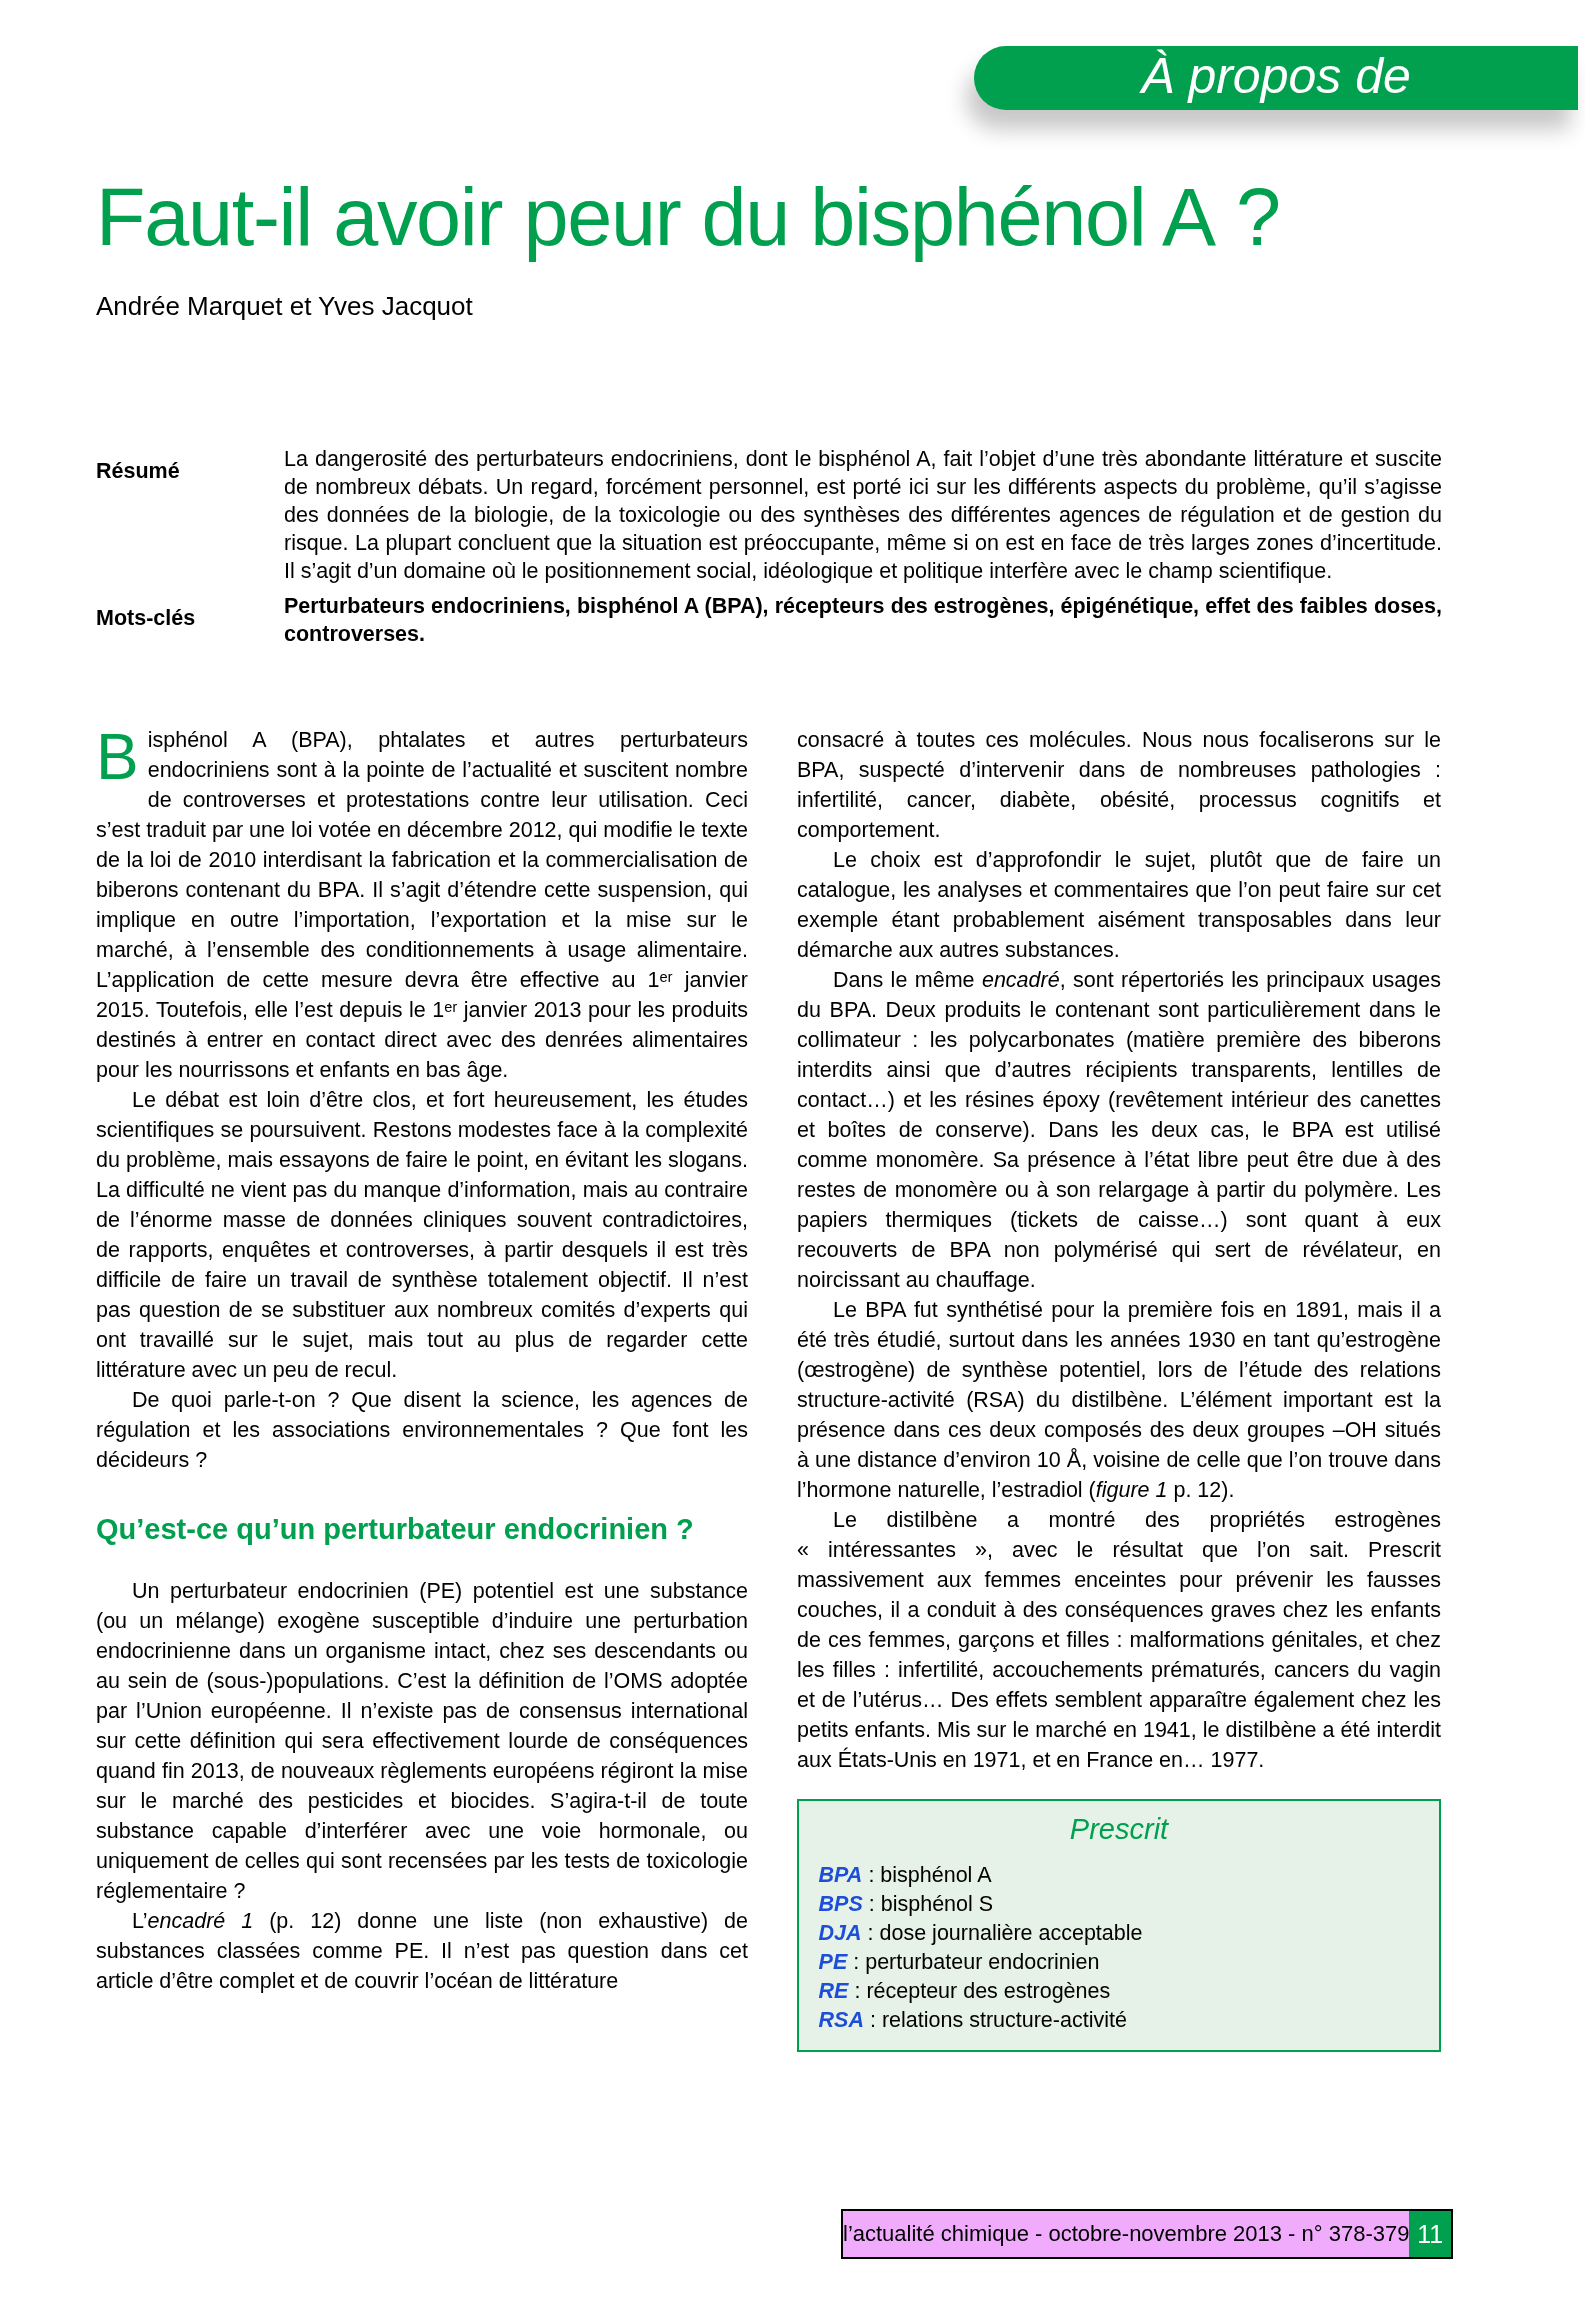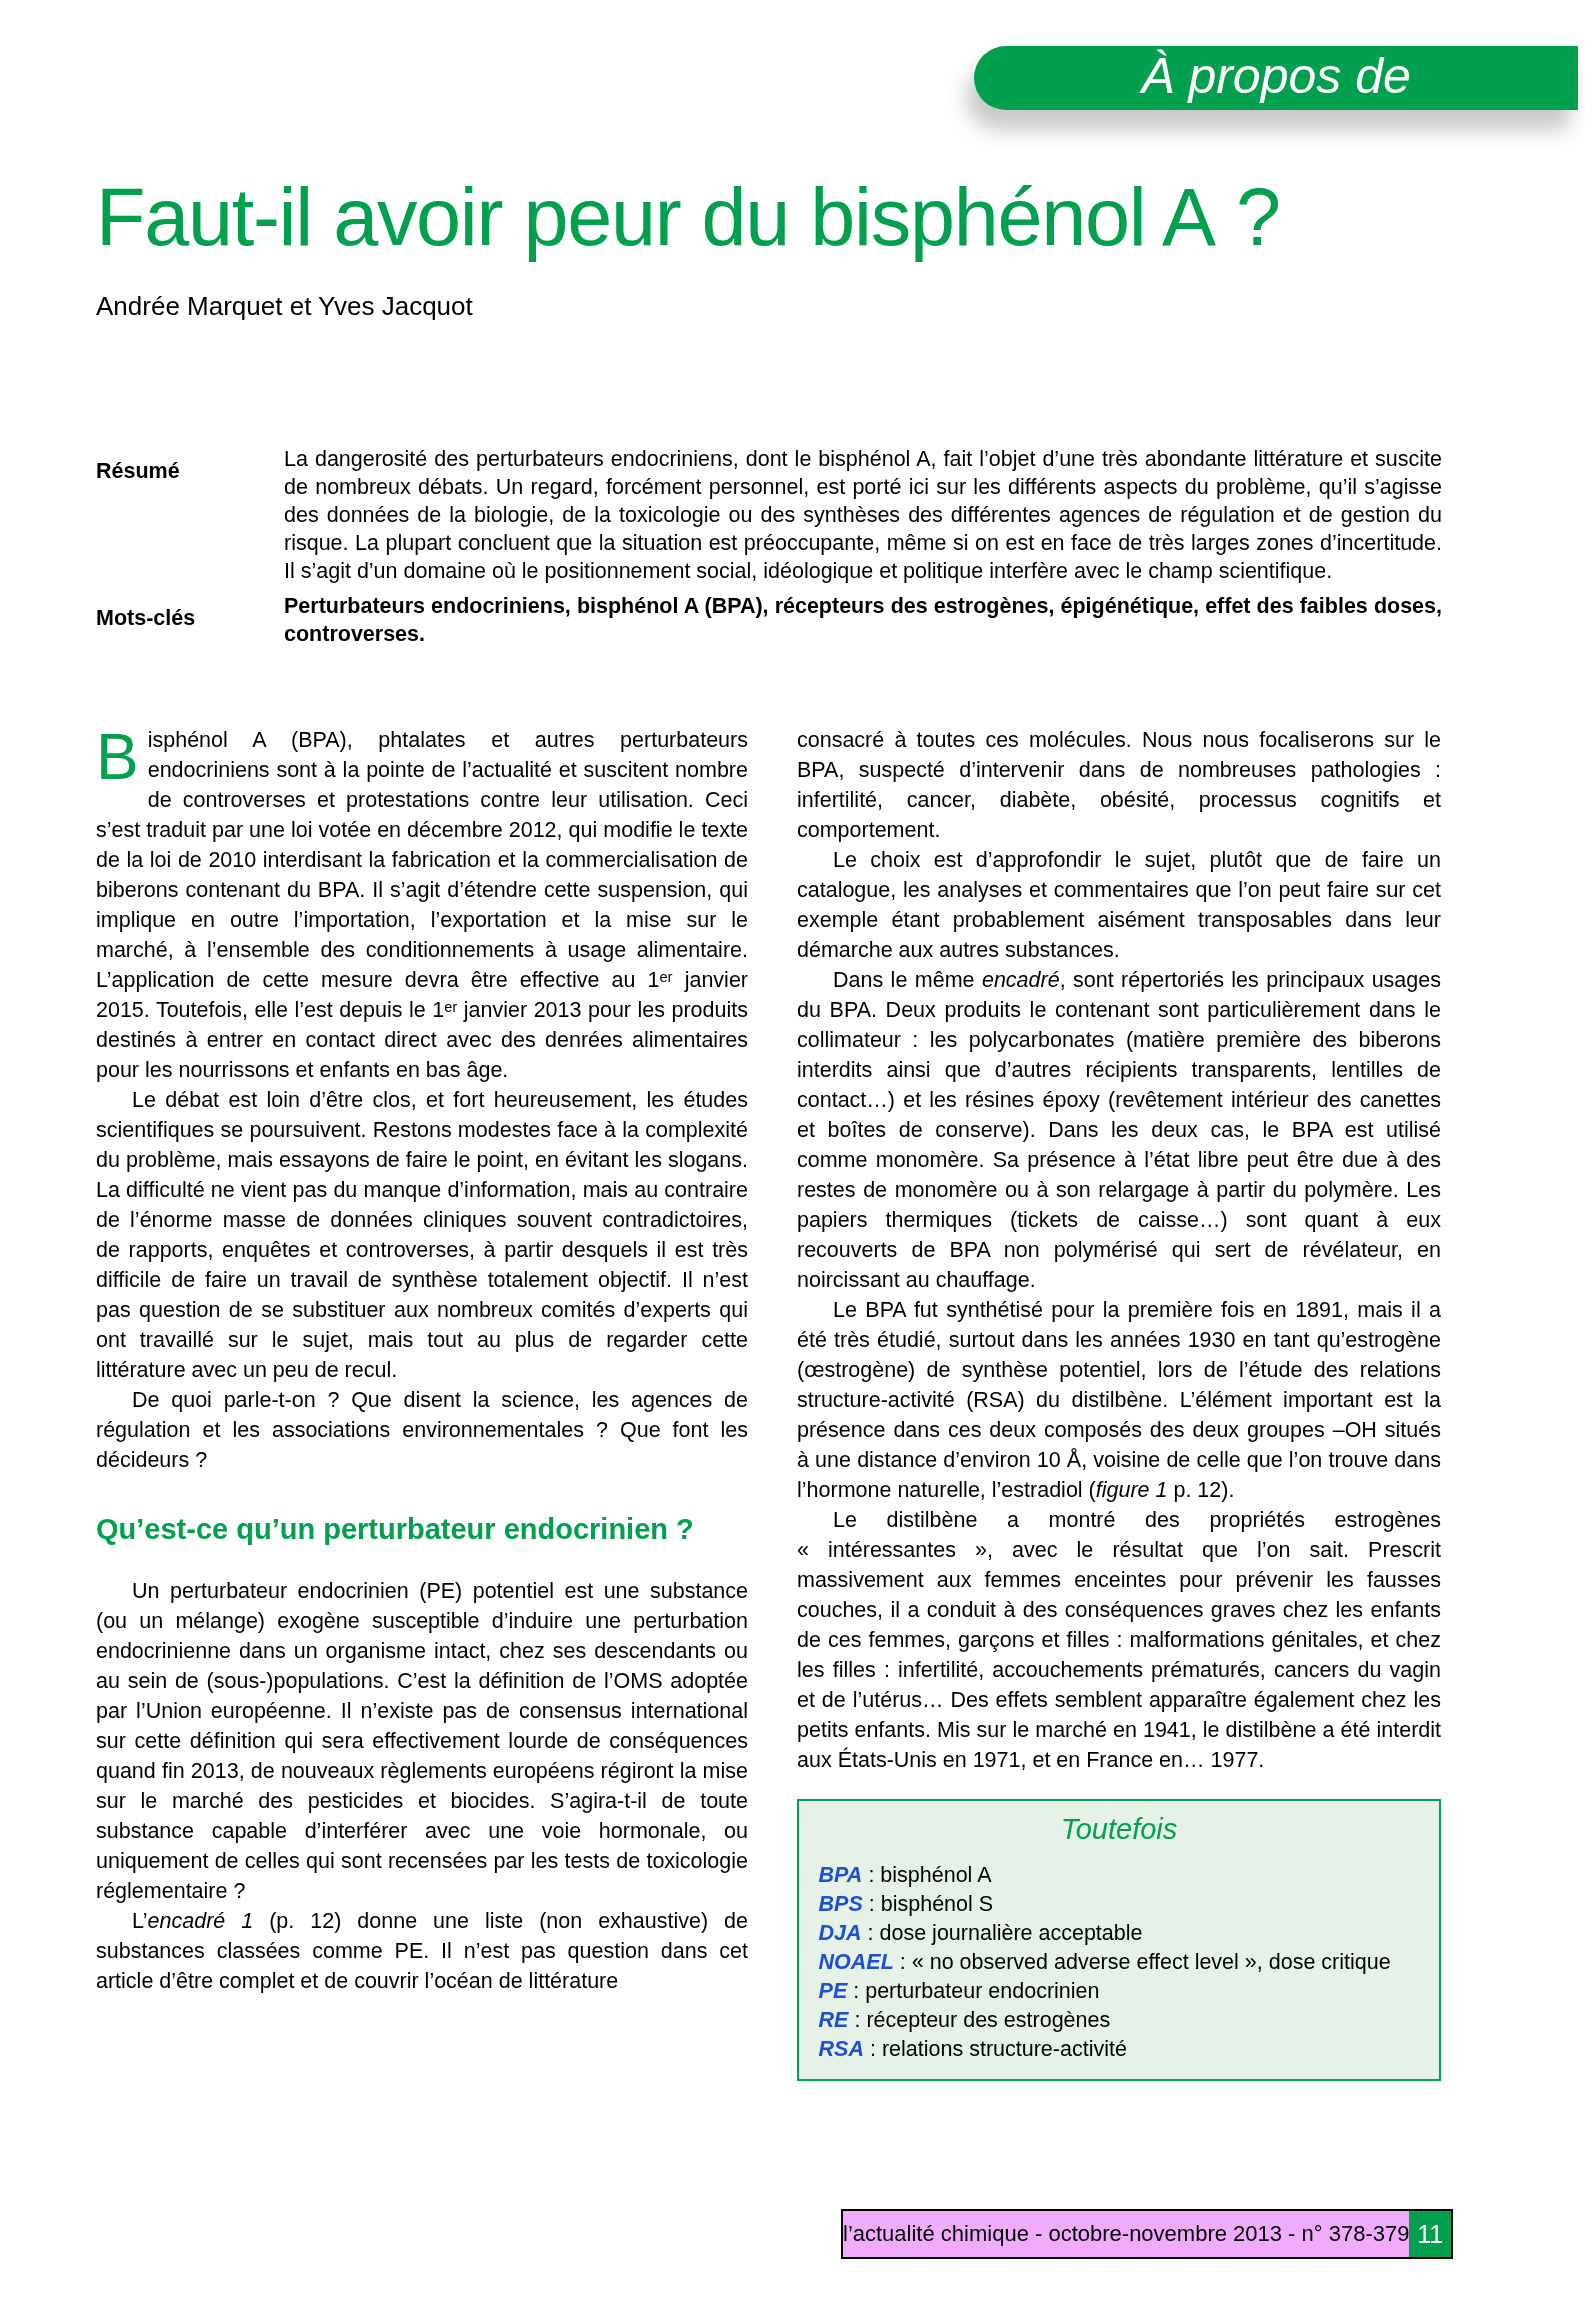--- a/index.html
+++ b/index.html
@@ -121,26 +121,25 @@
       </div>
 
       <div class="col col2">
         <p class="no-indent">consacré à toutes ces molécules. Nous nous focaliserons sur le BPA, suspecté d’intervenir dans de nombreuses pathologies&nbsp;: infertilité, cancer, diabète, obésité, processus cognitifs et comportement.</p>
         <p>Le choix est d’approfondir le sujet, plutôt que de faire un catalogue, les analyses et commentaires que l’on peut faire sur cet exemple étant probablement aisément transposables dans leur démarche aux autres substances.</p>
         <p><span>Dans le même </span><span class="it">encadré</span><span>, sont répertoriés les principaux usages du BPA. Deux produits le contenant sont particulièrement dans le collimateur&nbsp;: les polycarbonates (matière première des biberons interdits ainsi que d’autres récipients transparents, lentilles de contact…) et les résines époxy (revêtement intérieur des canettes et boîtes de conserve). Dans les deux cas, le BPA est utilisé comme monomère. Sa présence à l’état libre peut être due à des restes de monomère ou à son relargage à partir du polymère. Les papiers thermiques (tickets de caisse…) sont quant à eux recouverts de BPA non polymérisé qui sert de révélateur, en noircissant au chauffage.</span></p>
         <p><span>Le BPA fut synthétisé pour la première fois en 1891, mais il a été très étudié, surtout dans les années 1930 en tant qu’estrogène (œstrogène) de synthèse potentiel, lors de l’étude des relations structure-activité (RSA) du distilbène. L’élément important est la présence dans ces deux composés des deux groupes –OH situés à une distance d’environ 10&nbsp;Å, voisine de celle que l’on trouve dans l’hormone naturelle, l’estradiol (</span><span class="it">figure 1</span><span> p.&nbsp;12).</span></p>
         <p>Le distilbène a montré des propriétés estrogènes «&nbsp;intéressantes&nbsp;», avec le résultat que l’on sait. Prescrit massivement aux femmes enceintes pour prévenir les fausses couches, il a conduit à des conséquences graves chez les enfants de ces femmes, garçons et filles&nbsp;: malformations génitales, et chez les filles&nbsp;: infertilité, accouchements prématurés, cancers du vagin et de l’utérus… Des effets semblent apparaître également chez les petits enfants. Mis sur le marché en 1941, le distilbène a été interdit aux États-Unis en 1971, et en France en… 1977.</p>
 
         <div class="glossary">
-          <div class="glossary-title">Toutefois</div>
+          <div class="glossary-title">Prescrit</div>
           <div id="glossary-list">
               <div class="glossary-entry"><span class="glossary-abbr">BPA</span><span>&nbsp;: bisphénol A</span></div>
               <div class="glossary-entry"><span class="glossary-abbr">BPS</span><span>&nbsp;: bisphénol S</span></div>
               <div class="glossary-entry"><span class="glossary-abbr">DJA</span><span>&nbsp;: dose journalière acceptable</span></div>
-              <div class="glossary-entry"><span class="glossary-abbr">NOAEL</span><span>&nbsp;: «&nbsp;no observed adverse effect level&nbsp;», dose critique</span></div>
               <div class="glossary-entry"><span class="glossary-abbr">PE</span><span>&nbsp;: perturbateur endocrinien</span></div>
               <div class="glossary-entry"><span class="glossary-abbr">RE</span><span>&nbsp;: récepteur des estrogènes</span></div>
               <div class="glossary-entry"><span class="glossary-abbr">RSA</span><span>&nbsp;: relations structure-activité</span></div>
             </div>
         </div>
       </div>
 
     </div>
   </div>
 

